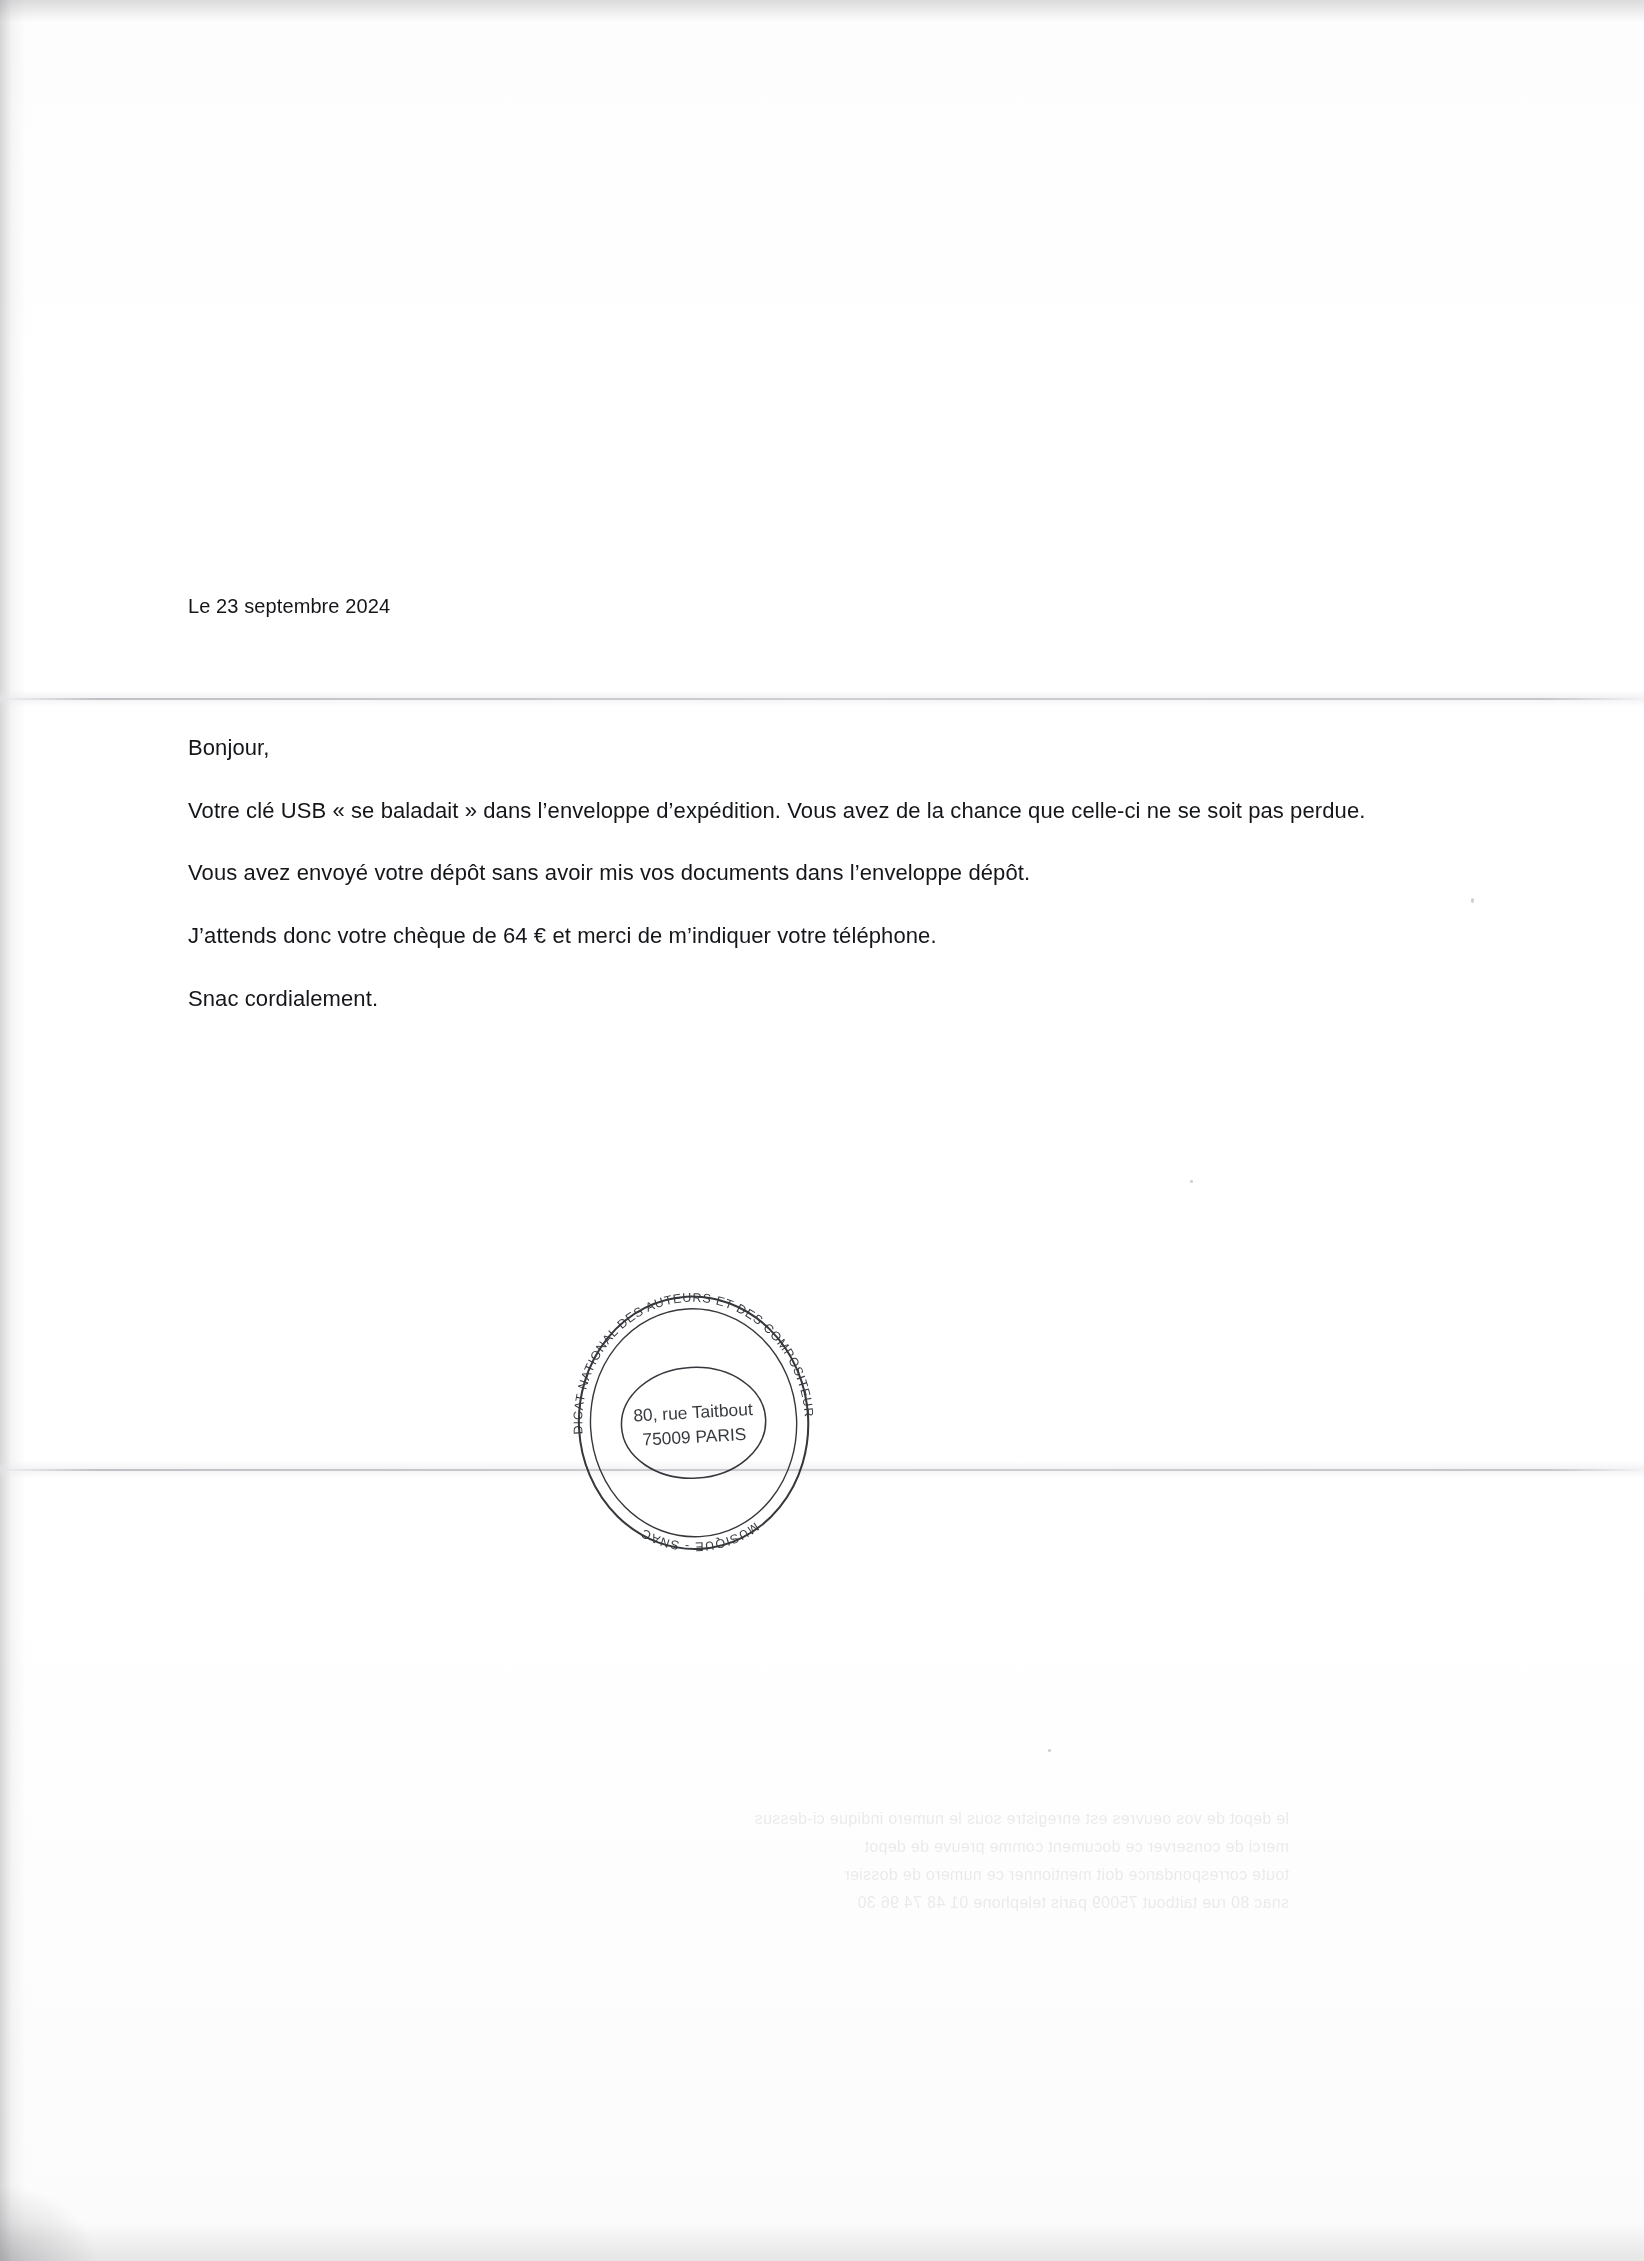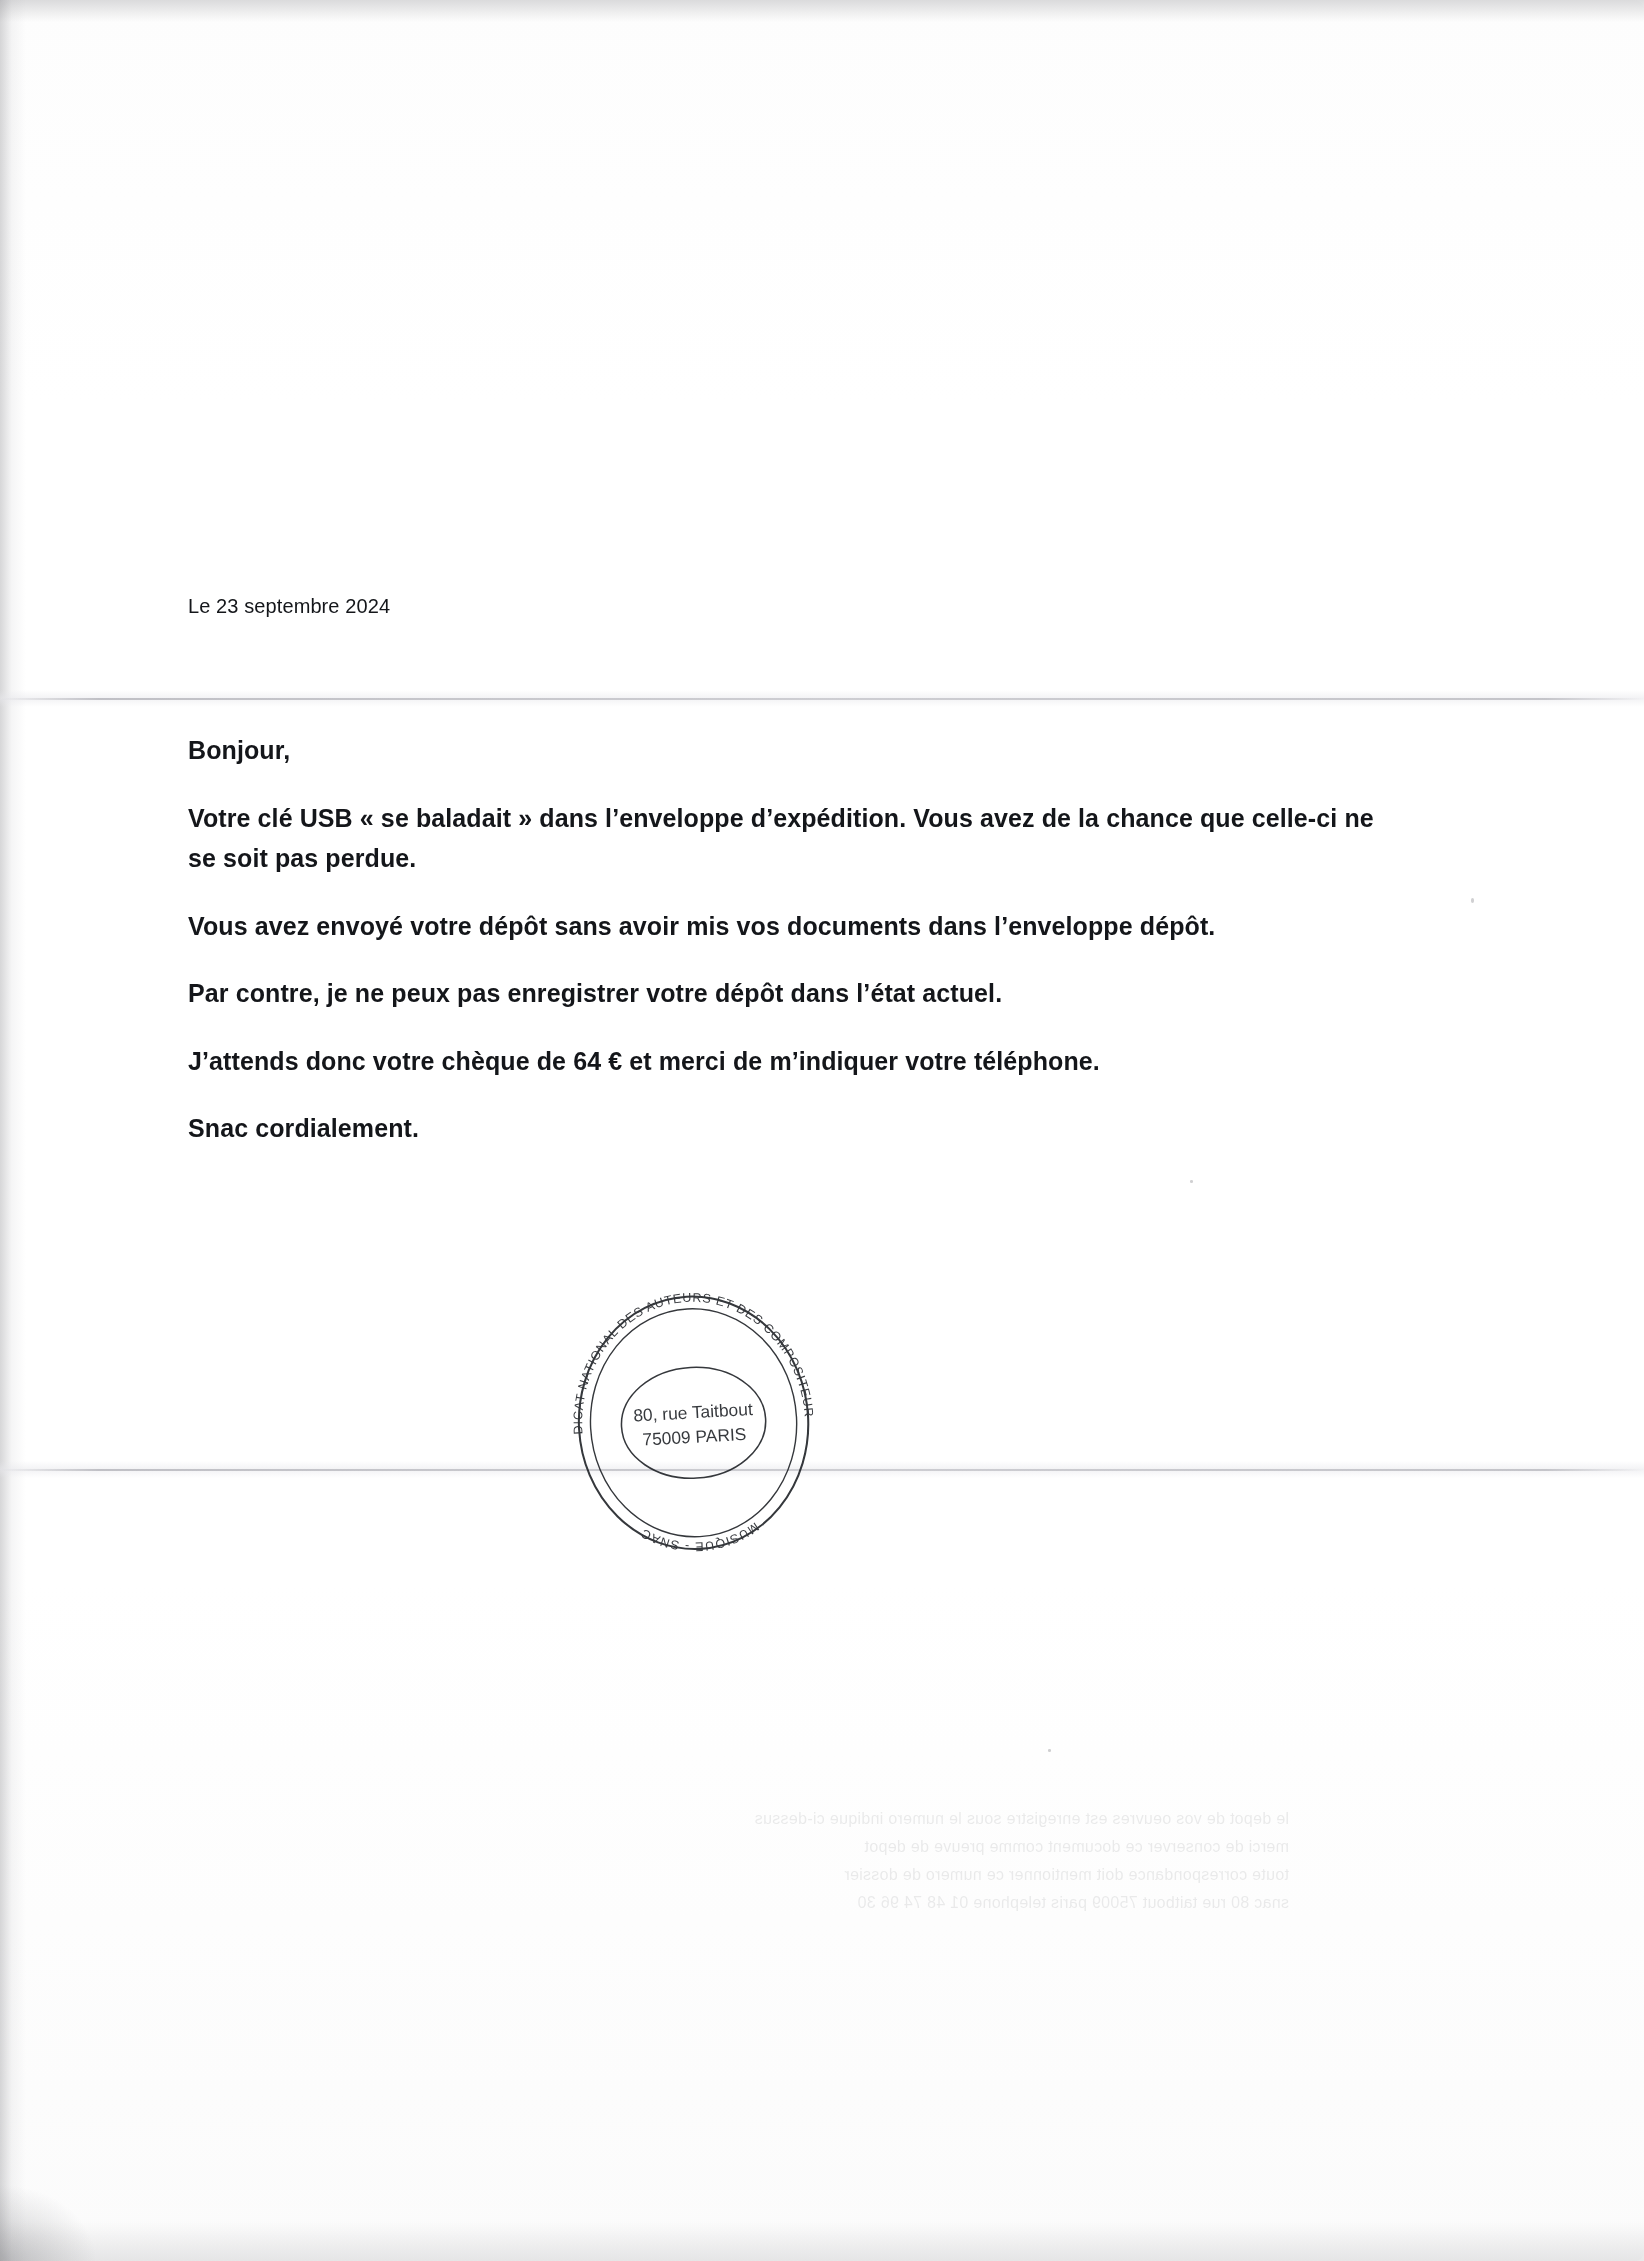--- a/index.html
+++ b/index.html
@@ -83,26 +83,25 @@
     width: 1212px;
   }
   .date-line {
     font-size: 20px;
     line-height: 1.35;
     letter-spacing: 0.1px;
     margin-bottom: 110px;
     color: #14161a;
   }
   .para {
-    font-size: 25px;
+    font-size: 22px;
     line-height: 1.62;
     letter-spacing: 0.1px;
     margin: 0 0 27px 0;
     color: #14161a;
-    font-weight: bold;
   }
 
   
   .stamp-wrap {
     position: absolute;
     left: 555px;
     top: 1286px;
     width: 277px;
     height: 271px;
     transform: rotate(-3.2deg);
@@ -150,21 +149,20 @@
   <div class="speck" style="left:1471px; top:898px; width:3.2px; height:4.5px;"></div>
   <div class="speck" style="left:1190px; top:1180px; width:2.6px; height:2.6px;"></div>
   <div class="speck" style="left:1048px; top:1749px; width:2.6px; height:2.6px;"></div>
 
   <div class="letter">
     <div class="date-line">Le 23 septembre 2024</div>
 
     <p class="para">Bonjour,</p>
     <p class="para">Votre clé USB « se baladait » dans l’enveloppe d’expédition. Vous avez de la chance que celle-ci ne se soit pas perdue.</p>
     <p class="para">Vous avez envoyé votre dépôt sans avoir mis vos documents dans l’enveloppe dépôt.</p>
-    <p class="para">Par contre, je ne peux pas enregistrer votre dépôt dans l’état actuel.</p>
     <p class="para">J’attends donc votre chèque de 64 € et merci de m’indiquer votre téléphone.</p>
     <p class="para">Snac cordialement.</p>
   </div>
 
   <div class="stamp-wrap">
     <svg class="stamp-svg" width="277" height="271" viewBox="0 0 430 420">
       <defs>
         <path id="arcTop" d="M 42,214 A 173,190 0 0 1 388,214" fill="none"></path>
         <path id="arcBottom" d="M 382,214 A 167,184 0 0 1 48,214" fill="none"></path>
       </defs>

